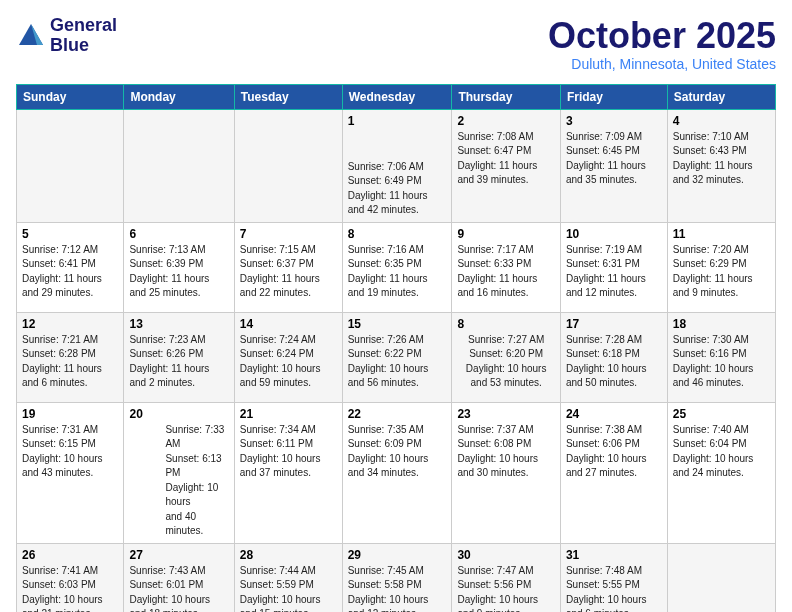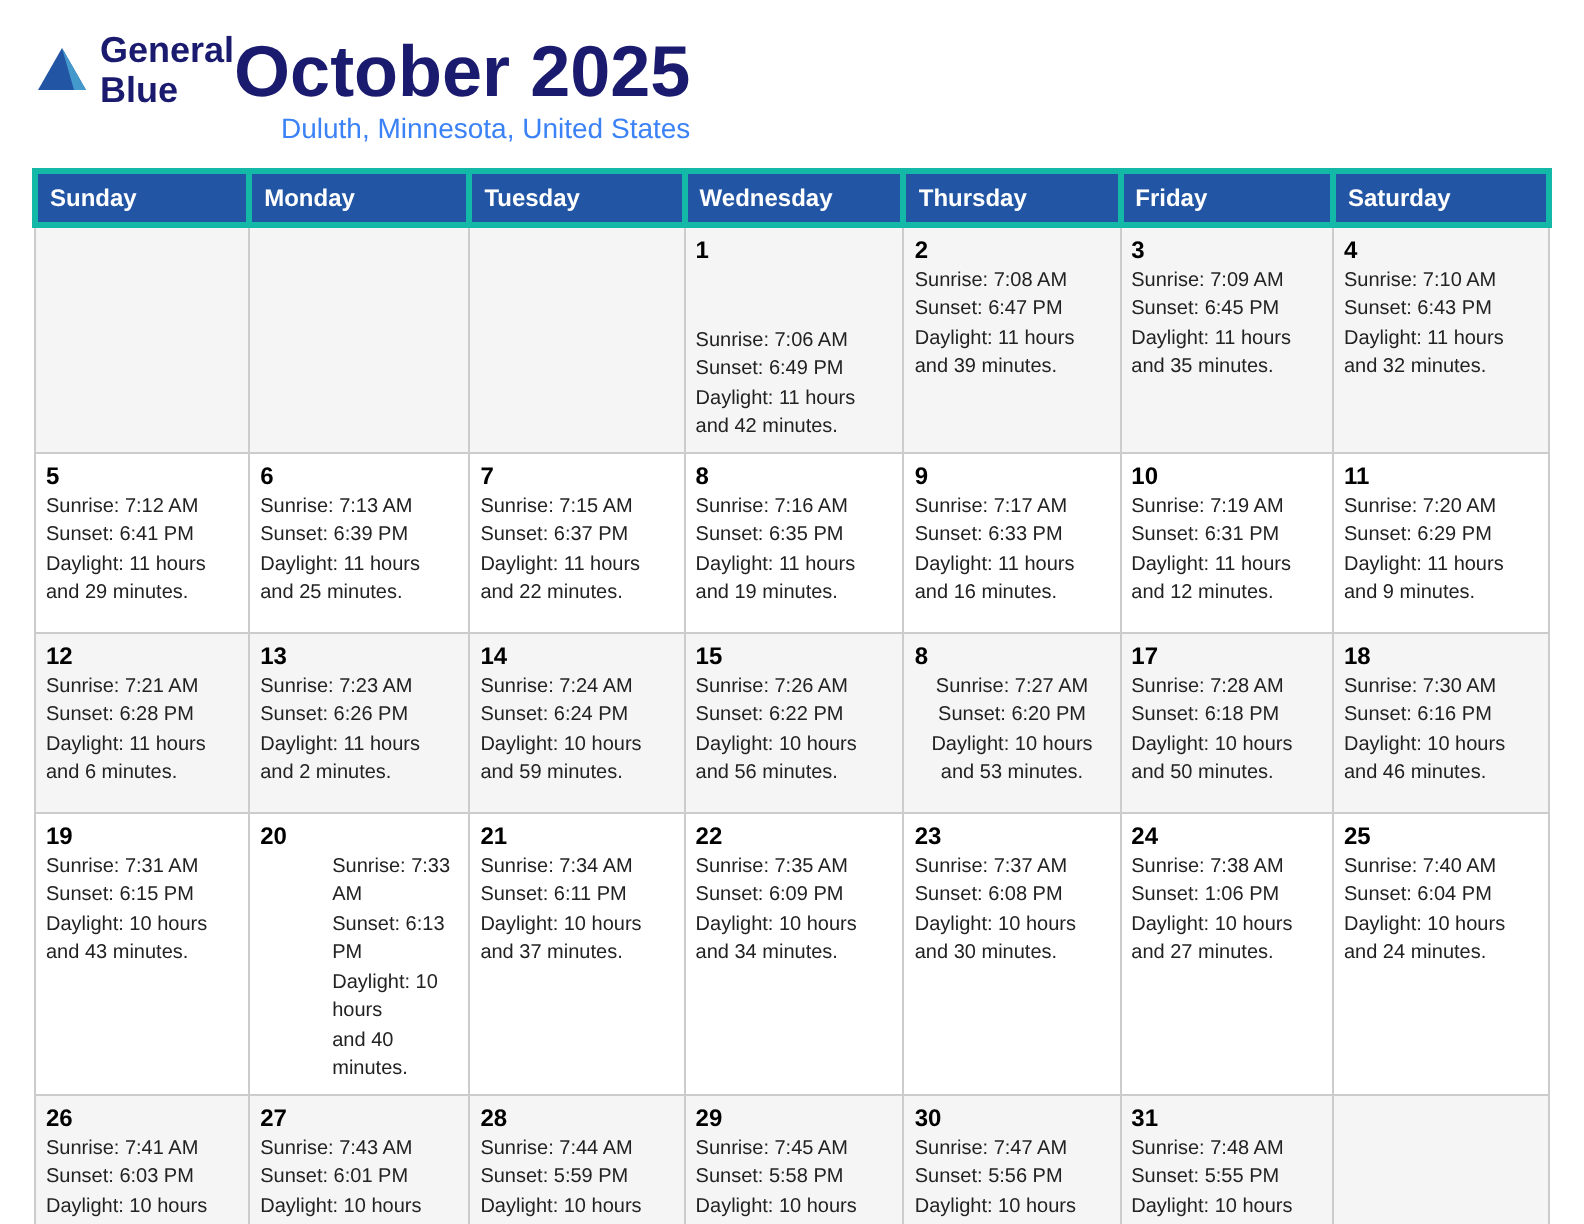--- a/index.html
+++ b/index.html
@@ -5,20 +5,21 @@
     * { box-sizing: border-box; margin: 0; padding: 0; }
     body {
       font-family: Arial, sans-serif;
       background: #fff;
       width: 792px;
       min-height: 612px;
       padding: 16px;
     }
     .header {
       display: flex;
+      justify-content: space-between;
       align-items: flex-start;
       margin-bottom: 12px;
     }
     .logo {
       display: flex;
       align-items: center;
       gap: 4px;
     }
     .logo-text {
       font-size: 18px;
@@ -51,21 +52,21 @@
       border-collapse: collapse;
       font-size: 10.5px;
     }
     thead th {
       background-color: #2255a4;
       color: #fff;
       text-align: left;
       padding: 5px 6px;
       font-size: 12px;
       font-weight: bold;
-      border: 3px solid #14b8a6;
+      border: 1px solid #14b8a6;
     }
     tbody td {
       border: 1px solid #ccc;
       vertical-align: top;
       padding: 4px 5px;
       width: 113px;
       min-height: 80px;
       height: 90px;
     }
     .day-num {
@@ -289,21 +290,21 @@
         <td>
           <span class="day-num">23</span>
           <div class="day-info" style="white-space: pre-line;">Sunrise: 7:37 AM
 Sunset: 6:08 PM
 Daylight: 10 hours
 and 30 minutes.</div>
         </td>
         <td>
           <span class="day-num">24</span>
           <div class="day-info" style="white-space: pre-line;">Sunrise: 7:38 AM
-Sunset: 1:06 PM
+Sunset: 6:06 PM
 Daylight: 10 hours
 and 27 minutes.</div>
         </td>
         <td>
           <span class="day-num">25</span>
           <div class="day-info" style="white-space: pre-line;">Sunrise: 7:40 AM
 Sunset: 6:04 PM
 Daylight: 10 hours
 and 24 minutes.</div>
         </td>

